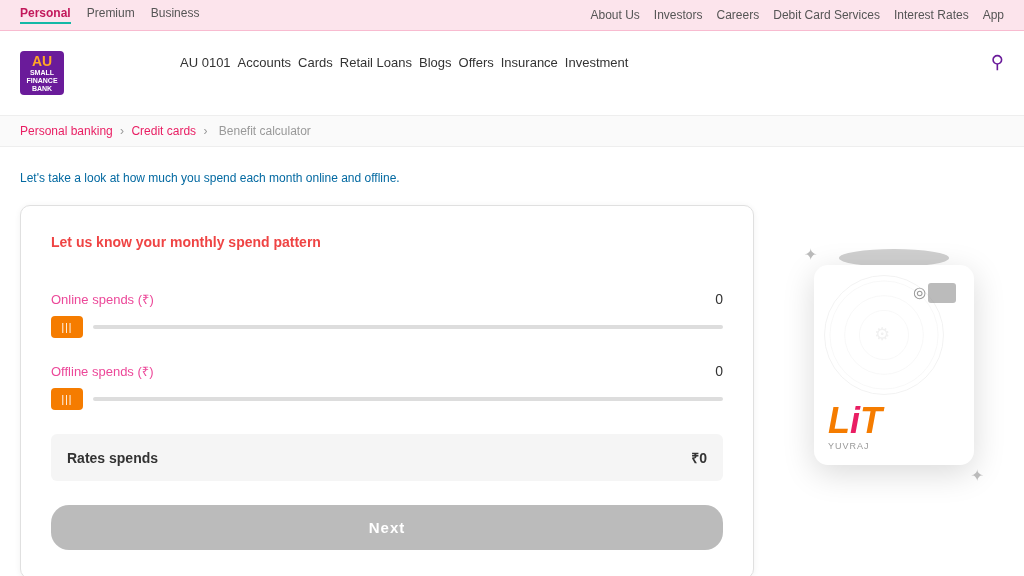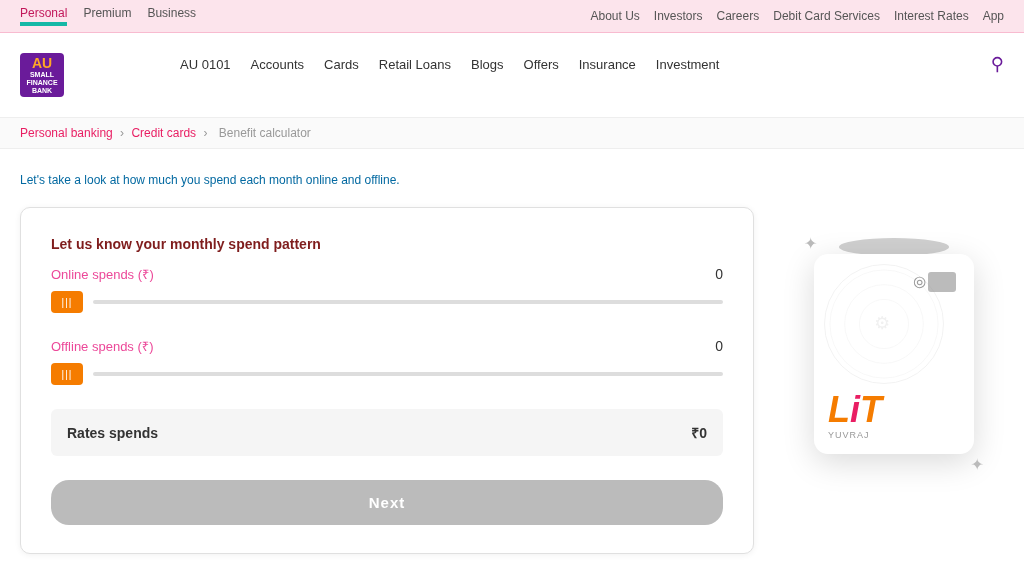--- a/index.html
+++ b/index.html
@@ -15,22 +15,22 @@
       border-bottom: 1px solid #f8bbd0;
     }
     .utility-bar-left { display: flex; gap: 16px; }
     .utility-bar-left span {
       font-size: 12px;
       color: #555;
       cursor: pointer;
     }
     .utility-bar-left span.active {
       color: #c2185b;
-      font-weight: normal;
-      border-bottom: 4px solid #14b8a6;
+      font-weight: bold;
+      border-bottom: 2px solid #14b8a6;
       padding-bottom: 2px;
     }
     .utility-bar-right { display: flex; gap: 14px; align-items: center; }
     .utility-bar-right a {
       font-size: 12px;
       color: #555;
       text-decoration: none;
     }
 
     
@@ -85,21 +85,21 @@
       text-align: center;
       line-height: 20px;
       font-size: 14px;
       color: #fff;
       vertical-align: middle;
       margin: 0 1px;
     }
 
     .nav-links {
       display: flex;
-      gap: 20px;
+      gap: 7px;
       align-items: center;
       flex: 1;
     }
     .nav-links a {
       text-decoration: none;
       color: #333;
       font-size: 13px;
       font-weight: 500;
     }
     .search-icon {
@@ -144,22 +144,22 @@
       background: #fff;
       border: 1px solid #e0e0e0;
       border-radius: 10px;
       padding: 28px 30px;
       box-shadow: 0 1px 6px rgba(0,0,0,0.06);
     }
 
     .spend-pattern-title {
       font-size: 14px;
       font-weight: 600;
-      color: #7f1d1d;
-      margin-bottom: 13px;
+      color: #ef4444;
+      margin-bottom: 40px;
     }
 
     .spend-row {
       margin-bottom: 24px;
     }
     .spend-label-row {
       display: flex;
       justify-content: space-between;
       align-items: center;
       margin-bottom: 8px;

